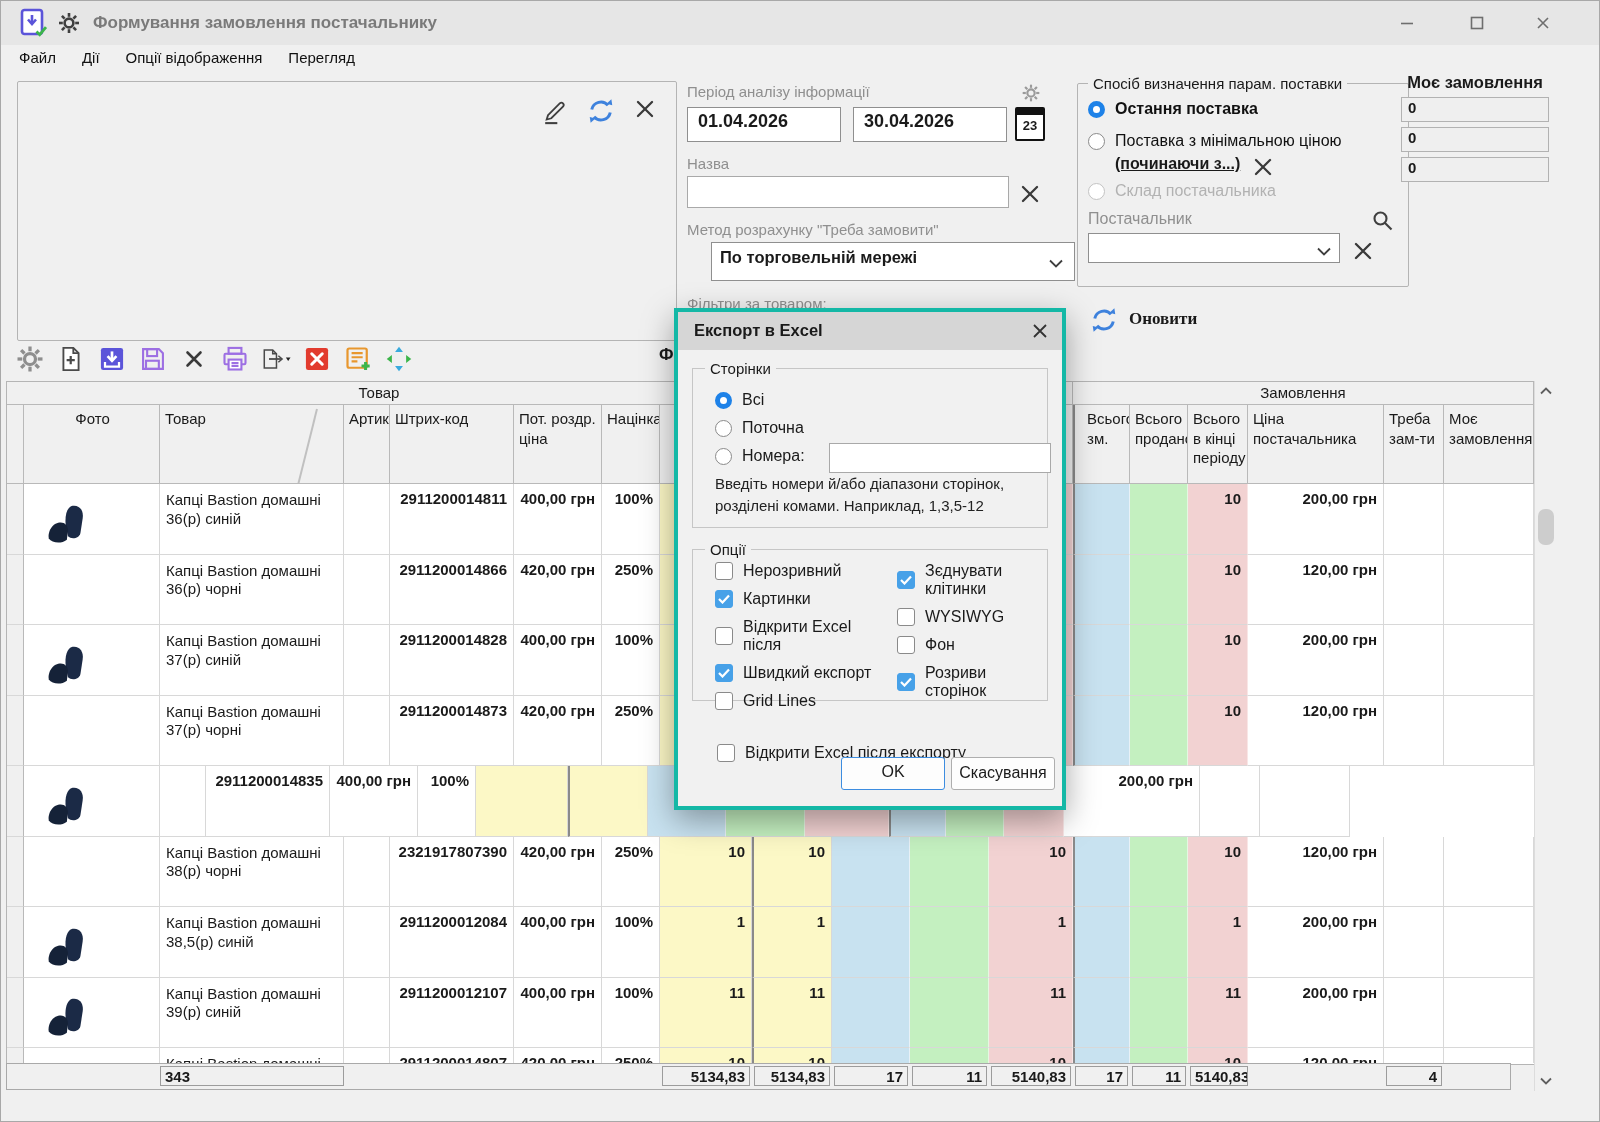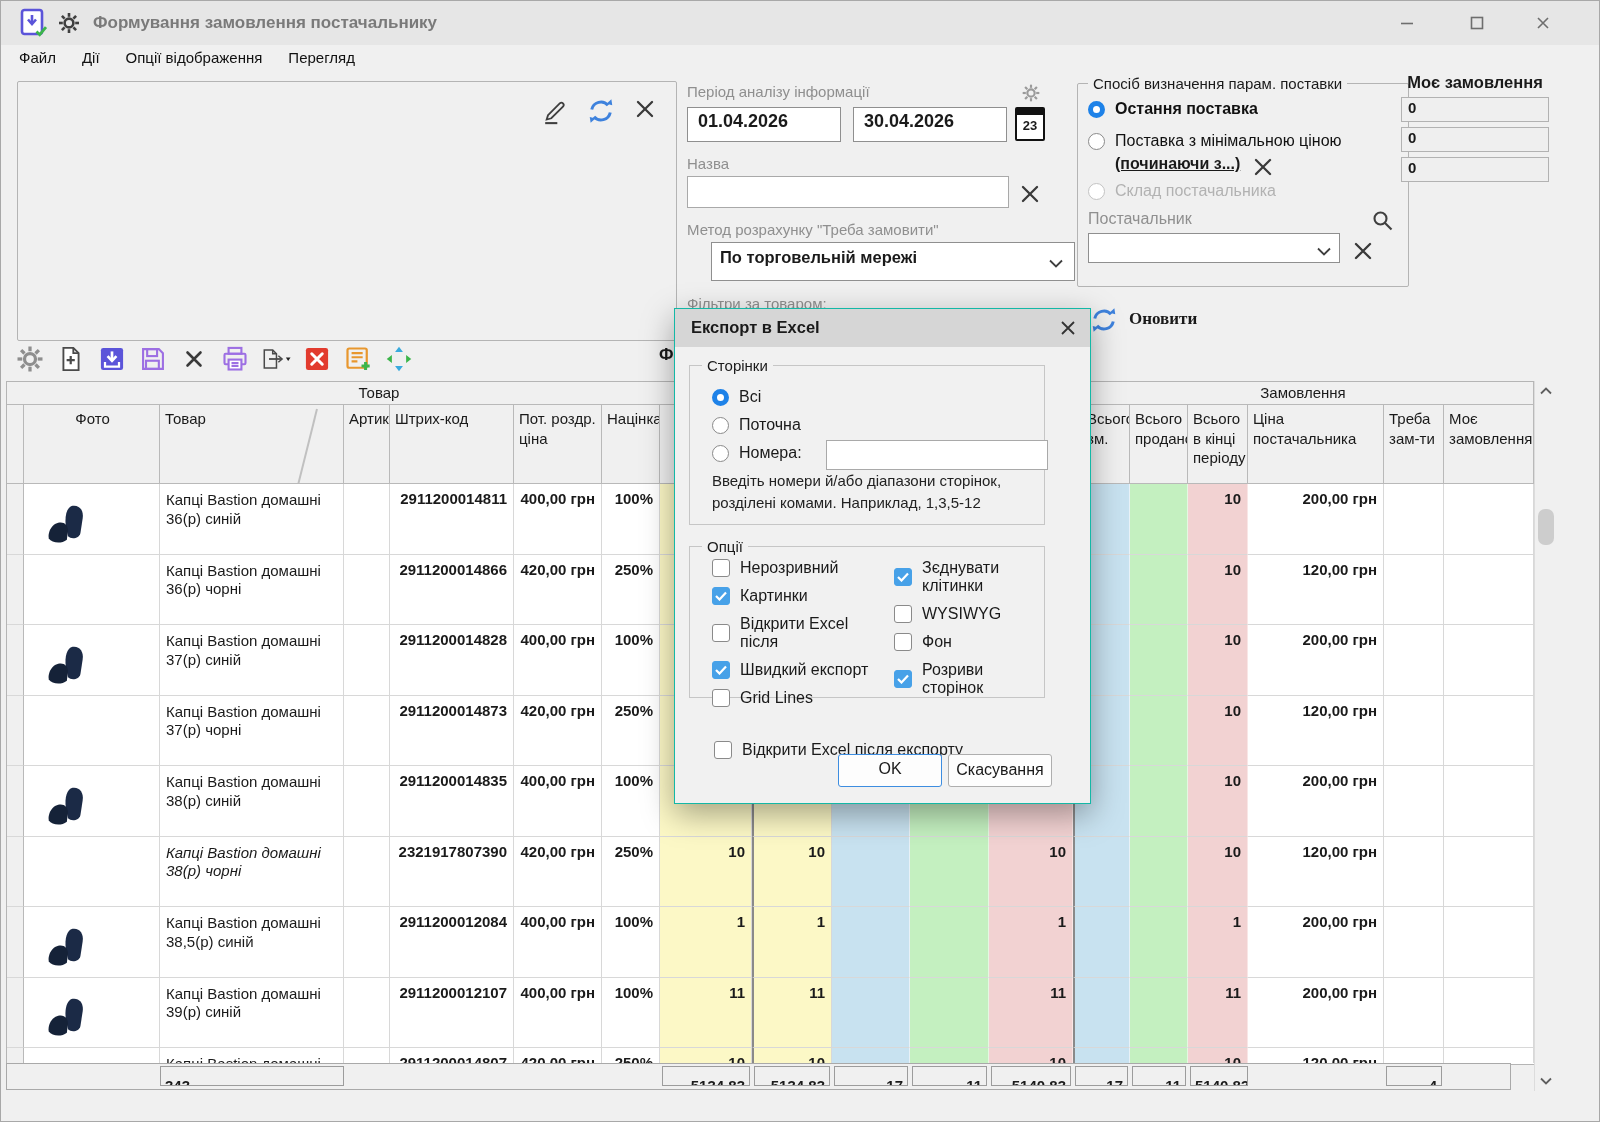--- a/index.html
+++ b/index.html
@@ -85,25 +85,25 @@
   .photo-cell{display:flex;align-items:flex-end;padding:0 0 6px 18px;}
   .photo-cell svg{width:52px;height:46px;}
   .diagline{position:absolute;right:26px;top:4px;width:1.5px;height:110px;background:#c0c0c0;transform:rotate(14deg);transform-origin:top center;}
   
   .vscroll{position:absolute;left:1533px;top:380px;width:22px;height:710px;background:#f0f0f0;border-left:1px solid #dcdcdc;}
   .vscroll .arr{position:absolute;left:0;width:22px;height:20px;display:flex;align-items:center;justify-content:center;color:#5f5f5f;}
   .vthumb{position:absolute;left:3px;top:128px;width:16px;height:36px;background:#cdcdcd;border-radius:7px;}
   
   .statusbar{position:absolute;left:5px;top:1062px;width:1505px;height:27px;background:#f0f0f0;border:1px solid #a9a9a9;box-sizing:border-box;}
   .stbox{position:absolute;top:2px;height:20px;border:1px solid #9c9c9c;background:#f0f0f0;font-size:15px;font-weight:bold;
-         padding:10px 4px 0 4px;box-sizing:border-box;overflow:hidden;white-space:nowrap;}
+         padding:1px 4px 0 4px;box-sizing:border-box;overflow:hidden;white-space:nowrap;}
   .stbox.right{text-align:right;}
   
-  .dialog{position:absolute;left:673px;top:307px;width:384px;height:494px;background:#f1f1f1;border:1px solid #14b8a6;
-          box-shadow:0 10px 30px rgba(0,0,0,0.35);z-index:50;padding-left:31px;}
+  .dialog{position:absolute;left:673px;top:307px;width:384px;height:494px;background:#f1f1f1;border:4px solid #14b8a6;
+          box-shadow:0 10px 30px rgba(0,0,0,0.35);z-index:50;}
   .dlg-title{position:absolute;left:0;top:0;width:100%;height:38px;background:#d6d6d6;}
   .dlg-title .t{position:absolute;left:16px;top:9px;font-size:16.5px;font-weight:bold;}
   .dlg-close{position:absolute;right:12px;top:9px;width:20px;height:20px;}
   .dlg-gbox{position:absolute;border:1px solid #c6c6c6;background:#f1f1f1;}
   .dlg-gbox .legend{position:absolute;top:-9px;left:12px;background:#f1f1f1;padding:0 5px;font-size:15px;}
   .dlg-row{display:flex;align-items:center;gap:10px;margin:10px 0 0 22px;}
   .dlg-row .lbl{font-size:16px;}
   .chk{width:18px;height:18px;border:1.5px solid #8a8a8a;border-radius:3px;background:#fff;box-sizing:border-box;flex:none;
        display:flex;align-items:center;justify-content:center;}
   .chk.on{background:#47a1e8;border-color:#47a1e8;}
@@ -491,41 +491,40 @@
           <div class="cell num" style="width: 90px;"></div>
         </div>
         <div class="trow">
           <div class="cell ind" style="width: 17px;"></div>
           <div class="cell photo-cell" style="width: 136px;">
             <svg viewBox="0 0 46 40">
               <path d="M27 3c6-1 10 4 9 11l-2 13c-1 5-8 6-11 3l-2-10c-1-8 1-16 6-17z" fill="#1b2a46"></path>
               <path d="M12 19c6-3 11 0 11 6l-1 8c-5 4-13 3-16-1-1-5 2-11 6-13z" fill="#152238"></path>
             </svg>
           </div>
-          <div class="cell name" style="width: 184px;">Капці Bastion домашні 38(р) синій</div>
           <div class="cell" style="width: 46px;"></div>
           <div class="cell num" style="width: 124px;">2911200014835</div>
           <div class="cell num" style="width: 88px;">400,00 грн</div>
           <div class="cell num" style="width: 58px;">100%</div>
           <div class="cell c-yellow num" style="width: 92px;"></div>
           <div class="cell c-yellow thickL num" style="width: 80px;"></div>
           <div class="cell c-blue num" style="width: 78px;"></div>
           <div class="cell c-green num" style="width: 79px;"></div>
           <div class="cell c-pink num" style="width: 84px;"></div>
           <div class="cell c-blue thickL num" style="width: 57px;"></div>
           <div class="cell c-green num" style="width: 58px;"></div>
           <div class="cell c-pink num" style="width: 60px;">10</div>
           <div class="cell num" style="width: 136px;">200,00 грн</div>
           <div class="cell num" style="width: 60px;"></div>
           <div class="cell num" style="width: 90px;"></div>
         </div>
         <div class="trow">
           <div class="cell ind" style="width: 17px;"></div>
           <div class="cell photo-cell" style="width: 136px;"></div>
-          <div class="cell name" style="width: 184px; font-style: italic;">Капці Bastion домашні 38(р) чорні</div>
+          <div class="cell name" style="width: 184px;">Капці Bastion домашні 38(р) чорні</div>
           <div class="cell" style="width: 46px;"></div>
           <div class="cell num" style="width: 124px;">2321917807390</div>
           <div class="cell num" style="width: 88px;">420,00 грн</div>
           <div class="cell num" style="width: 58px;">250%</div>
           <div class="cell c-yellow num" style="width: 92px;">10</div>
           <div class="cell c-yellow thickL num" style="width: 80px;">10</div>
           <div class="cell c-blue num" style="width: 78px;"></div>
           <div class="cell c-green num" style="width: 79px;"></div>
           <div class="cell c-pink num" style="width: 84px;">10</div>
           <div class="cell c-blue thickL num" style="width: 57px;"></div>

